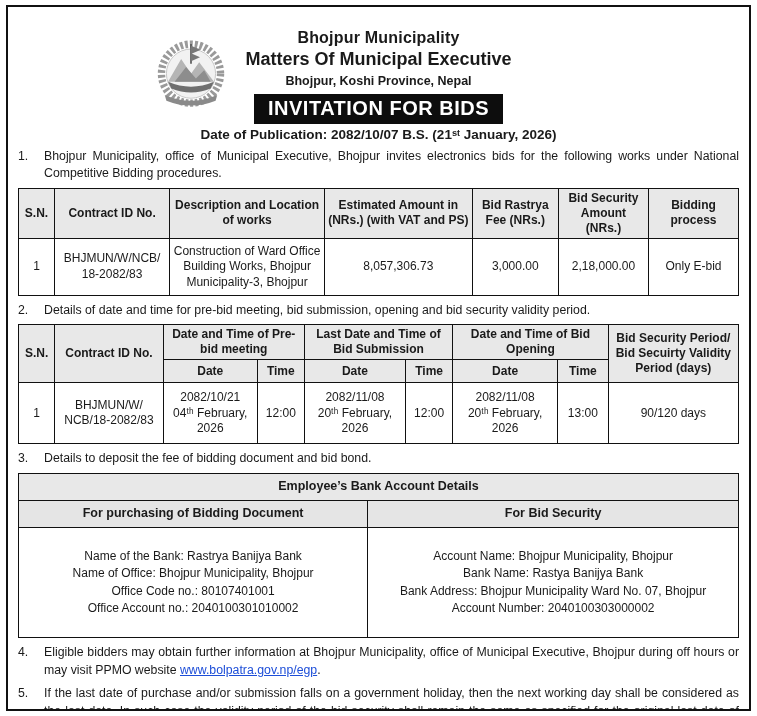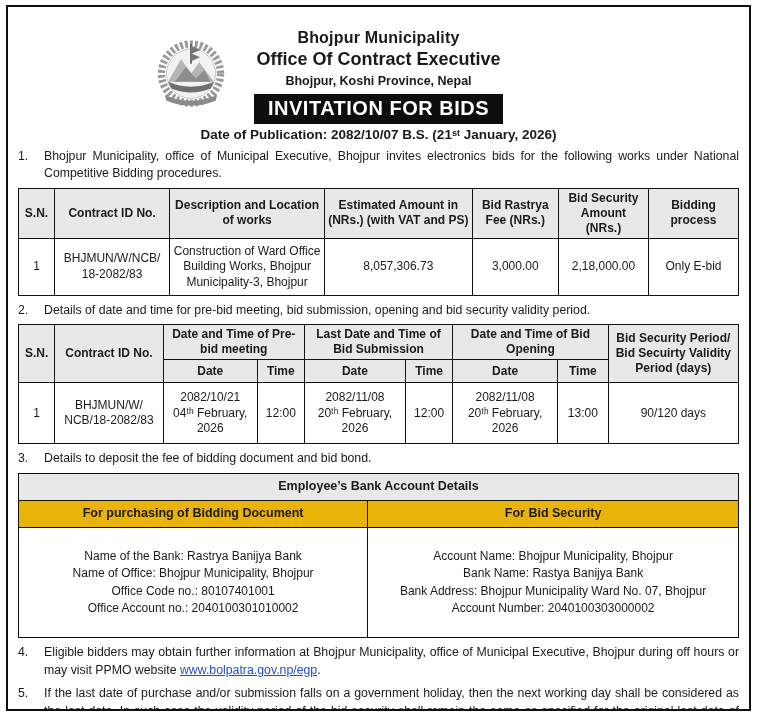--- a/index.html
+++ b/index.html
@@ -38,21 +38,21 @@
   table{border-collapse:collapse;width:100%;margin-top:5px;font-size:12px;}
   th,td{border:1.6px solid #111;padding:2px 3px;text-align:center;vertical-align:middle;}
   th{background:#e8e8e8;font-weight:bold;line-height:1.25;}
   td{background:#fff;line-height:1.3;}
   .t1 th{height:40px;}
   .t1 td{height:52px;}
   .t2 .subhead th{height:18px;}
   .t2 td{height:56px;}
   
   .bank th.title{height:22px;font-size:12.5px;}
-  .bank th.colhead{background:#eab308;height:22px;font-size:12.5px;}
+  .bank th.colhead{background:#e5e5e5;height:22px;font-size:12.5px;}
   .bank td{padding:20px 6px;line-height:1.45;}
   
   .watermark{
     position:absolute;left:95px;top:348px;width:560px;
     display:flex;justify-content:space-between;align-items:center;
     font-size:52px;font-weight:bold;pointer-events:none;z-index:3;
     opacity:.55;font-family:"DejaVu Sans",sans-serif;
   }
   .wm-l{color:#aecbe8;}
   .wm-r{color:#f3bd92;}
@@ -73,21 +73,21 @@
       <circle cx="50" cy="52" r="30" fill="#f2f2f2" stroke="#bbb" stroke-width="1"></circle>
       <polygon points="22,62 38,34 50,52 60,38 78,62" fill="#b5b5b5"></polygon>
       <polygon points="30,62 44,44 56,58 66,48 74,62" fill="#8d8d8d"></polygon>
       <path d="M22 62 Q50 74 78 62 L74 70 Q50 80 26 70 Z" fill="#6f6f6f"></path>
       <line x1="50" y1="16" x2="50" y2="40" stroke="#555" stroke-width="2"></line>
       <polygon points="50,18 62,23 50,28" fill="#777"></polygon>
       <polygon points="50,27 61,32 50,37" fill="#777"></polygon>
       <path d="M18 78 Q50 92 82 78 L80 85 Q50 97 20 85 Z" fill="#8a8a8a"></path>
     </svg>
     <div class="org-name">Bhojpur Municipality</div>
-    <div class="office">Office Of Contract Executive</div>
+    <div class="office">Matters Of Municipal Executive</div>
     <div class="loc">Bhojpur, Koshi Province, Nepal</div>
     <div class="banner-wrap">
       <span class="banner">INVITATION FOR BIDS</span>
     </div>
     <div class="pub-date">Date of Publication: 2082/10/07 B.S. (21ˢᵗ January, 2026)</div>
   </div>
 
   <div class="item rel">
     <span class="num">1.</span>
     <span class="txt">Bhojpur Municipality, office of Municipal Executive, Bhojpur invites electronics bids for the following works under National Competitive Bidding procedures.</span>

